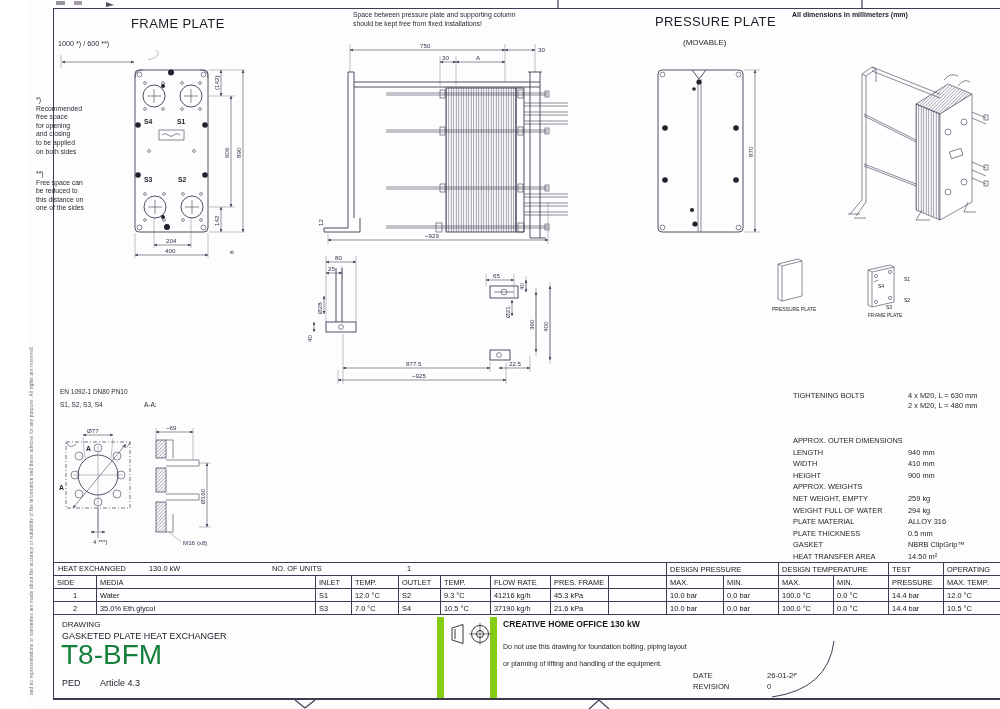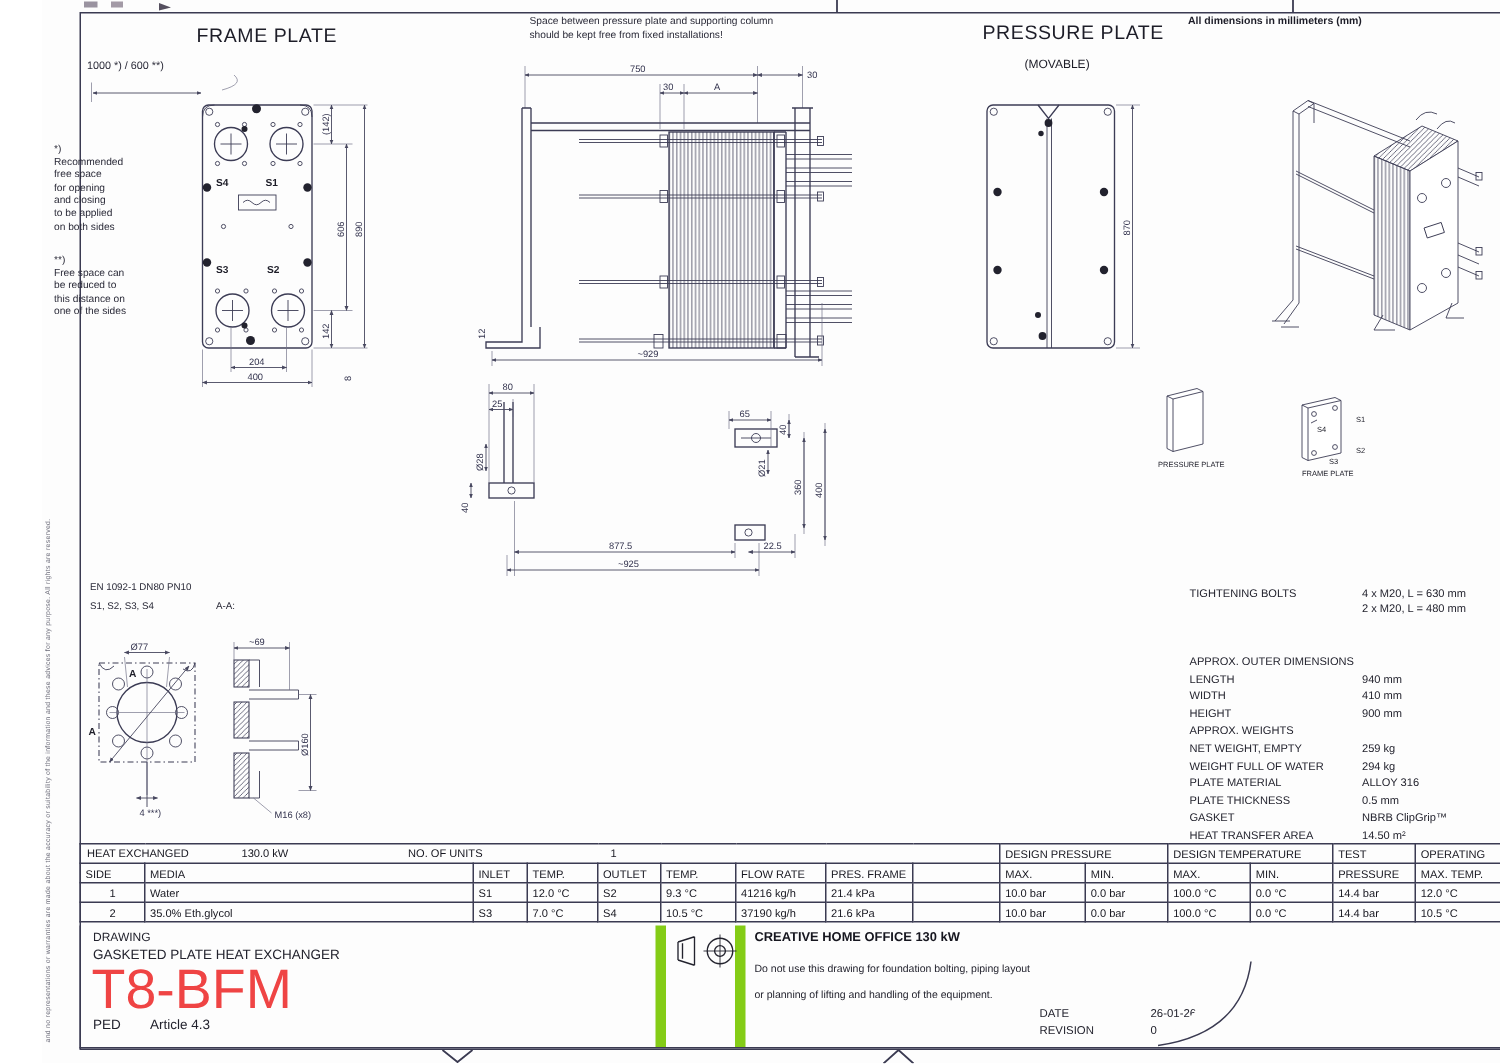--- a/index.html
+++ b/index.html
@@ -450,21 +450,21 @@
         <col style="width:55px">
         <col style="width:55px">
       <col style="width:55px">
         <col style="width:55px">
         <col style="width:70px">
     </colgroup>
     <tbody>
         <tr>
       <td colspan="9" style="position:relative;">
         <span style="position:absolute;left:4px;top:1px;">HEAT EXCHANGED</span>
-        <span style="position:absolute;left:107px;top:1px;">130.0 kW</span>
+        <span style="position:absolute;left:95px;top:1px;">130.0 kW</span>
         <span style="position:absolute;left:218px;top:1px;">NO. OF UNITS</span>
         <span style="position:absolute;left:353px;top:1px;">1</span>
       </td>
       <td colspan="2">DESIGN PRESSURE</td>
       <td colspan="2">DESIGN TEMPERATURE</td>
       <td>TEST</td>
       <td>OPERATING</td>
     </tr>
     <tr>
       <td>SIDE</td>
@@ -484,21 +484,21 @@
       <td>MAX. TEMP.</td>
     </tr>
     <tr>
       <td class="c">1</td>
       <td>Water</td>
       <td>S1</td>
       <td>12.0 °C</td>
       <td>S2</td>
       <td>9.3 °C</td>
       <td>41216 kg/h</td>
-      <td>21.4 kPa</td>
+      <td>45.3 kPa</td>
       <td></td>
       <td>10.0 bar</td>
       <td>0.0 bar</td>
       <td>100.0 °C</td>
       <td>0.0 °C</td>
       <td>14.4 bar</td>
       <td>12.0 °C</td>
     </tr>
     <tr>
       <td class="c">2</td>
@@ -517,21 +517,21 @@
       <td>14.4 bar</td>
       <td>10.5 °C</td>
     </tr>
   </tbody>
     </table>
 
   <div id="tblock" class="abs">
     <div class="tb-cell" style="width:390px;">
       <div style="position:absolute;left:8px;top:3px;font-size:8px;">DRAWING</div>
       <div style="position:absolute;left:8px;top:14px;font-size:9px;">GASKETED PLATE HEAT EXCHANGER</div>
-      <div style="position:absolute;left:7px;top:22px;font-size:37px;color:#ef4444;">T8-BFM</div>
+      <div style="position:absolute;left:7px;top:22px;font-size:28px;color:#15803d;">T8-BFM</div>
       <div style="position:absolute;left:8px;top:61px;font-size:9px;">PED</div>
       <div style="position:absolute;left:46px;top:61px;font-size:9px;">Article 4.3</div>
     </div>
     <div class="tb-cell" style="width:53px;">
       <svg style="position:absolute;left:4px;top:4px;" width="46" height="26">
         <path d="M4,7 L15,3.5 M4,19 L15,22.5 M4,7 V19 M15,3.5 V22.5 M7,7.9 V18.1" stroke="#23232e" stroke-width="0.9" fill="none"></path>
         <circle cx="32" cy="13" r="8.5" stroke="#23232e" stroke-width="0.9" fill="none"></circle>
         <circle cx="32" cy="13" r="3.6" stroke="#23232e" stroke-width="0.9" fill="none"></circle>
         <path d="M21,13 H43 M32,2 V24" stroke="#23232e" stroke-width="0.6" fill="none"></path>
       </svg>

